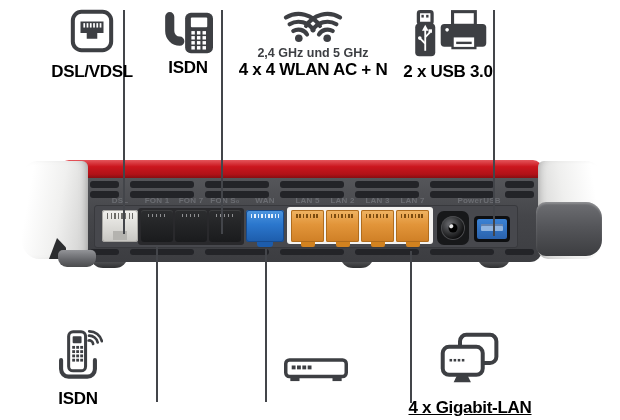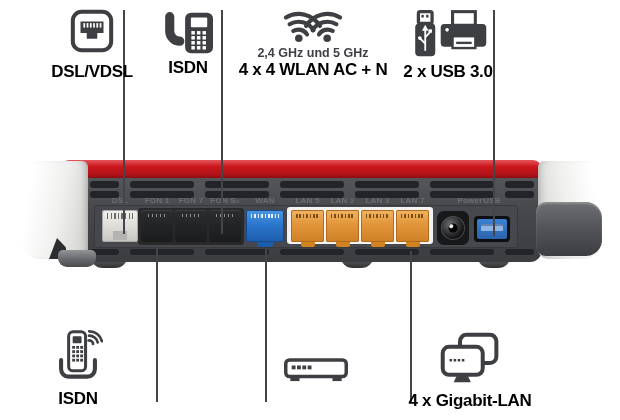--- a/index.html
+++ b/index.html
@@ -19,21 +19,21 @@
   #g-wlan .cap-small{margin-top:1px;}
   #g-usb   {left:398px; top:8px;  width:100px;align-items:center;}
   #g-usb .cap{margin-top:3px;}
   #g-dect  {left:28px;  top:329px;width:100px;}
   #g-dect .cap{margin-top:3px;}
   #g-analog{left:147px; top:327px;width:100px;}
   #g-analog .cap{margin-top:3px;}
   #g-gwan  {left:263px; top:357px;width:106px;}
   #g-gwan .cap{margin-top:3px;}
   #g-glan  {left:410px; top:332px;width:120px;}
-  #g-glan .cap{margin-top:6px;}
+  #g-glan .cap{margin-top:13px;text-decoration:underline;}
   
   .cline{position:absolute;width:1.5px;background:#43454a;}
   
   .foot{position:absolute;top:250px;height:18px;
         background:linear-gradient(180deg,#55565a,#6a6b6e 35%,#2f3032);
         border-radius:6px 6px 16px 16px;}
   #red-band{position:absolute;left:60px;top:160px;width:482px;height:19px;
         background:linear-gradient(180deg,#e4555b,#cb161e 35%,#b11218 75%,#7e0c10);
         border-radius:9px 9px 0 0;}
   #panel{position:absolute;left:76px;top:178px;width:466px;height:84px;

